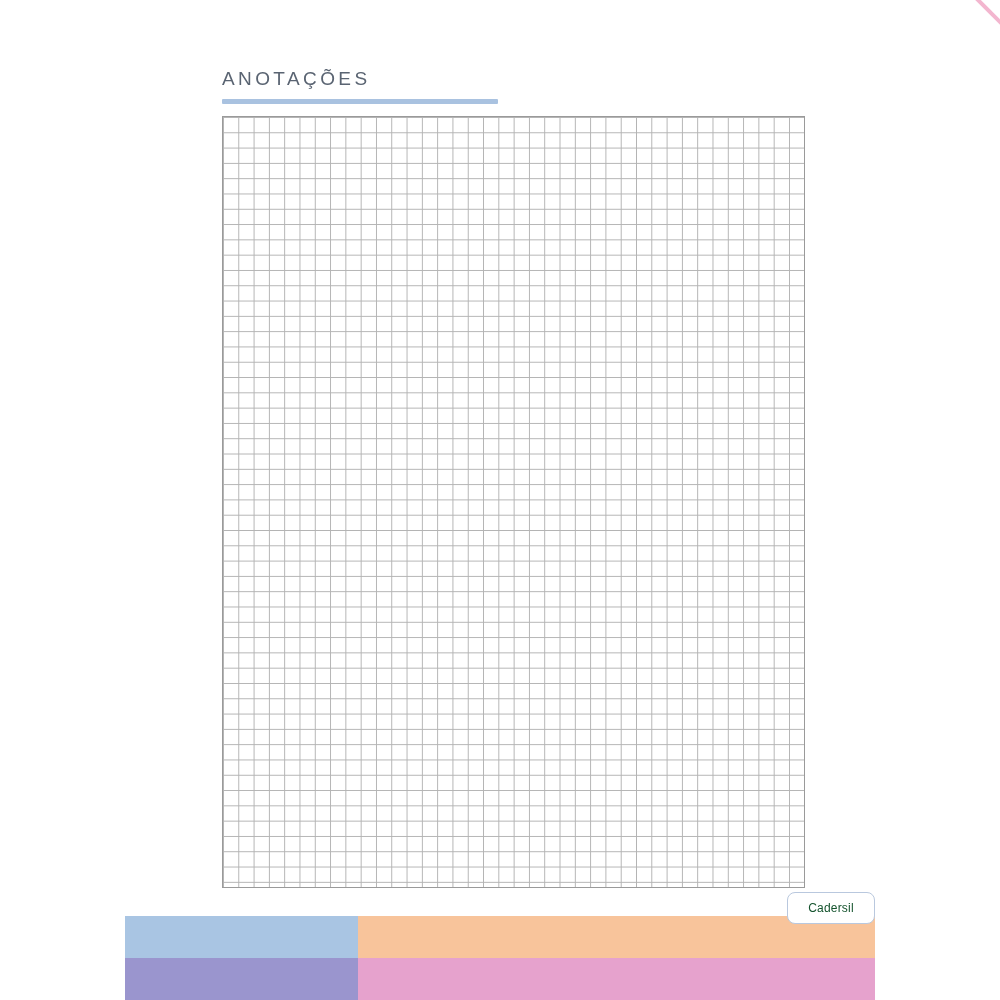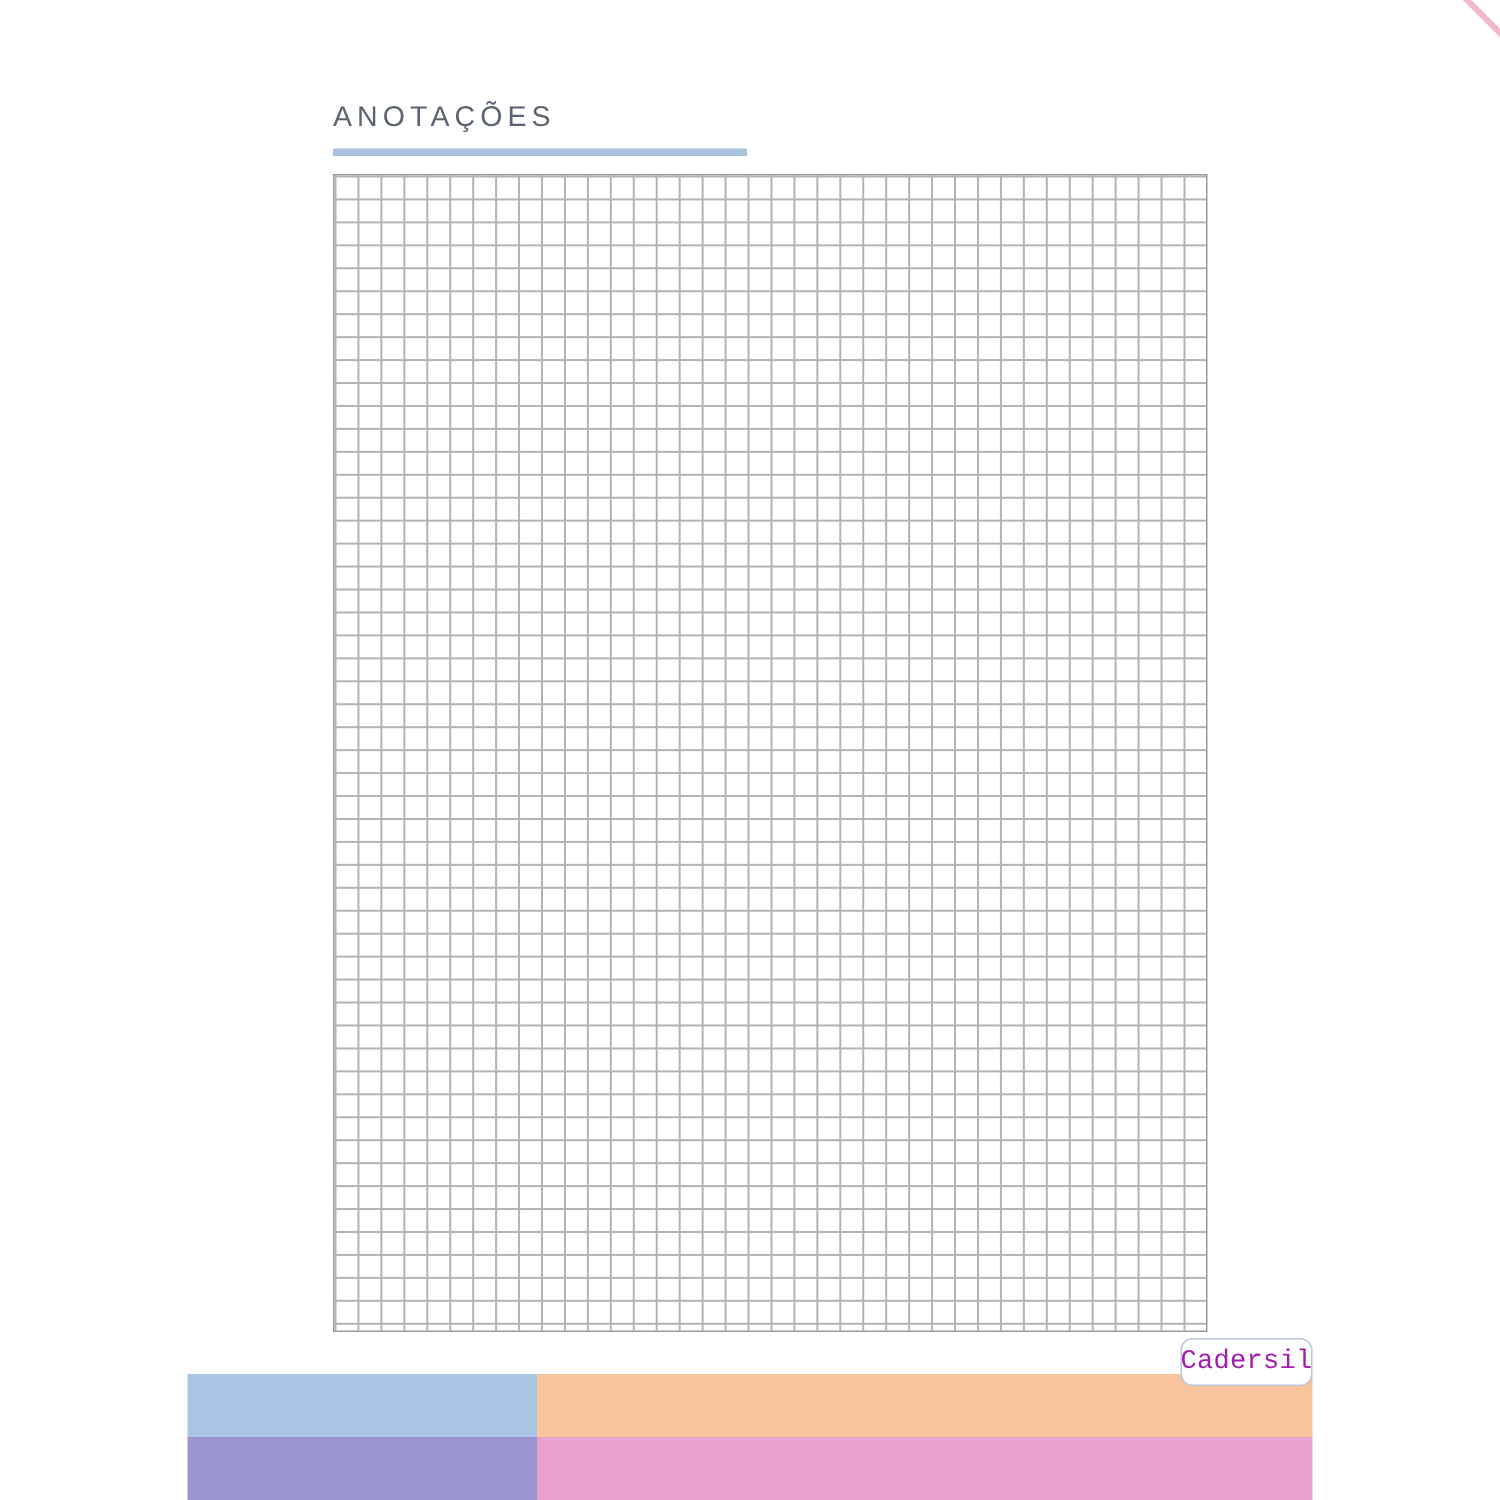--- a/index.html
+++ b/index.html
@@ -106,23 +106,23 @@
     width: 86px;
     height: 30px;
     border: 1px solid #b9c8de;
     border-radius: 8px;
     background: #ffffff;
     display: flex;
     align-items: center;
     justify-content: center;
   }
   .brand-text {
-    font-size: 18px;
-    color: #a21caf;
-    font-family: Liberation Mono, monospace;
+    font-size: 12px;
+    color: #14532d;
+    font-family: Liberation Sans, sans-serif;
     letter-spacing: 0.2px;
   }
 </style>
 </head>
 <body>
 
 <div class="page">
 
   <div class="corner-deco">
     <div class="stripe" style="left:120px; background:#f3b6cf;"></div>

